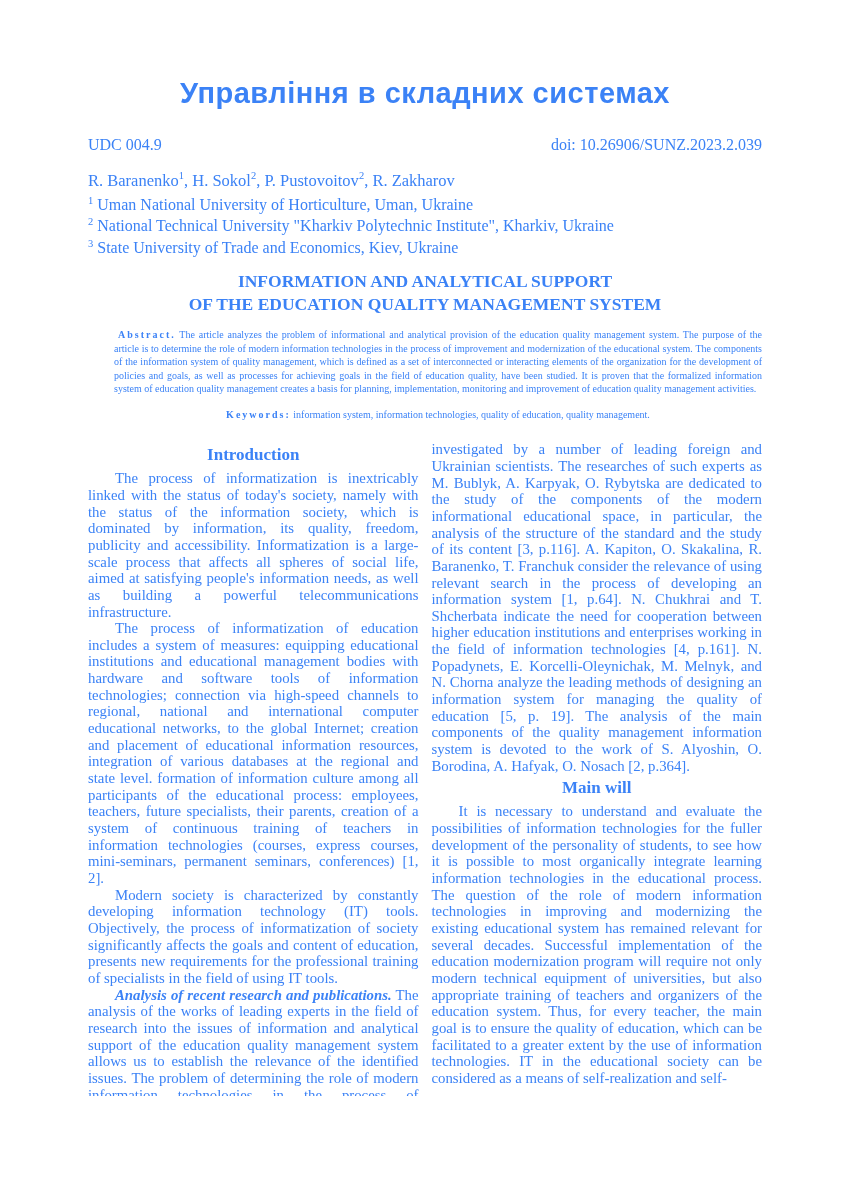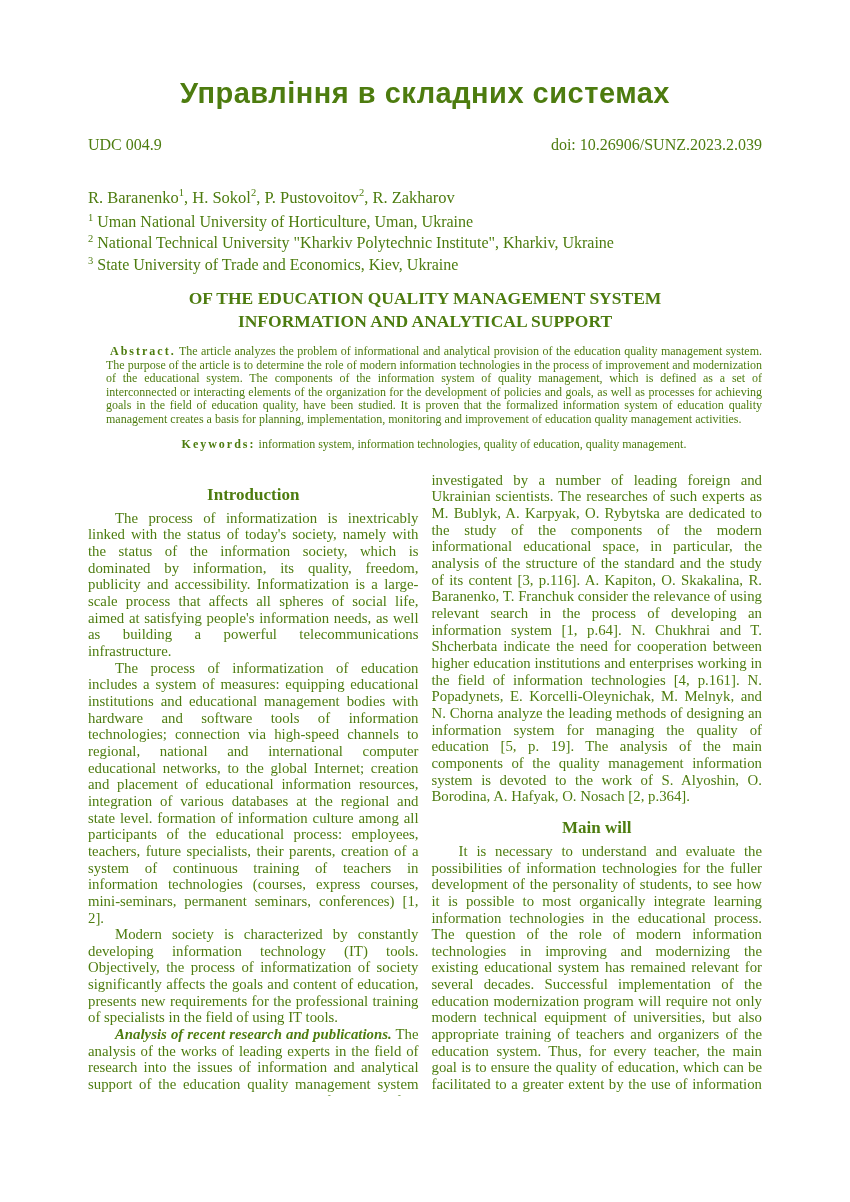--- a/index.html
+++ b/index.html
@@ -2,21 +2,21 @@
 <html><head>
 <meta charset="utf-8">
 <style>
   * { margin: 0; padding: 0; box-sizing: border-box; }
   html, body { background: #ffffff; }
   .page {
     position: relative;
     width: 850px;
     height: 1096px;
     background: #ffffff;
-    color: #4d7c0f;
+    color: #3b82f6;
     font-family: "Liberation Serif", serif;
     overflow: hidden;
   }
   .content { padding: 0 88px; }
 
   .journal-title {
     padding-top: 76px;
     text-align: center;
     font-family: "Liberation Sans", sans-serif;
     font-weight: bold;
@@ -28,36 +28,36 @@
   .meta-row {
     margin-top: 26px;
     display: flex;
     justify-content: space-between;
     font-size: 16px;
     line-height: 18px;
     text-align: right;
   }
   .doi { font-weight: normal; }
 
-  .authors { margin-top: 29px; font-size: 16.5px; line-height: 20px; }
+  .authors { margin-top: 12px; font-size: 16.5px; line-height: 20px; }
   .authors sup, .affiliations sup { font-size: 10.5px; }
 
   .affiliations { margin-top: 1px; font-size: 16px; line-height: 17.6px; }
 
   .paper-title {
     margin-top: 13px;
     text-align: center;
     font-weight: bold;
     font-size: 17.5px;
     line-height: 23px;
   }
 
   .abstract, .keywords {
-    margin-left: 18px;
-    font-size: 12px;
+    margin-left: 26px;
+    font-size: 10px;
     line-height: 13.5px;
     text-align: justify;
   }
   .abstract { margin-top: 12px; text-indent: 4px; }
   .keywords { margin-top: 12px; text-align: center; }
   .block-label { font-weight: bold; letter-spacing: 2px; }
 
   .columns {
     margin-top: 20px;
     display: flex;
@@ -67,21 +67,21 @@
     width: 330.5px;
     font-size: 14.8px;
     line-height: 16.65px;
     text-align: justify;
   }
   .section-heading {
     text-align: center;
     font-weight: bold;
     font-size: 17px;
     line-height: 20px;
-    margin-top: 13px;
+    margin-top: 4px;
     margin-bottom: 5px;
   }
   .col p.indent { text-indent: 27px; }
   .para-lead { font-weight: bold; font-style: italic; }
 
   .footer {
     position: absolute;
     top: 1109px;
     left: 88px;
     width: 674px;
@@ -108,22 +108,22 @@
 
     <div class="authors" id="authors"><span>R. Baranenko</span><sup>1</sup>, <span>H. Sokol</span><sup>2</sup>, <span>P. Pustovoitov</span><sup>2</sup>, <span>R. Zakharov</span></div>
 
     <div class="affiliations" id="affiliations">
         <div><sup>1</sup> Uman National University of Horticulture, Uman, Ukraine</div>
         <div><sup>2</sup> National Technical University "Kharkiv Polytechnic Institute", Kharkiv, Ukraine</div>
         <div><sup>3</sup> State University of Trade and Economics, Kiev, Ukraine</div>
       </div>
 
     <div class="paper-title">
+      <div>INFORMATION AND ANALYTICAL SUPPORT</div>
       <div>OF THE EDUCATION QUALITY MANAGEMENT SYSTEM</div>
-      <div>INFORMATION AND ANALYTICAL SUPPORT</div>
     </div>
 
     <p class="abstract"><span class="block-label">Abstract.</span> <span>The article analyzes the problem of informational and analytical provision of the education quality management system. The purpose of the article is to determine the role of modern information technologies in the process of improvement and modernization of the educational system. The components of the information system of quality management, which is defined as a set of interconnected or interacting elements of the organization for the development of policies and goals, as well as processes for achieving goals in the field of education quality, have been studied. It is proven that the formalized information system of education quality management creates a basis for planning, implementation, monitoring and improvement of education quality management activities.</span></p>
 
     <p class="keywords"><span class="block-label">Keywords:</span> <span>information system, information technologies, quality of education, quality management.</span></p>
 
     <div class="columns">
       <div class="col" id="left-col">
           <div class="section-heading">Introduction</div>
           <p class="indent">The process of informatization is inextricably linked with the status of today's society, namely with the status of the information society, which is dominated by information, its quality, freedom, publicity and accessibility. Informatization is a large-scale process that affects all spheres of social life, aimed at satisfying people's information needs, as well as building a powerful telecommunications infrastructure.</p>

